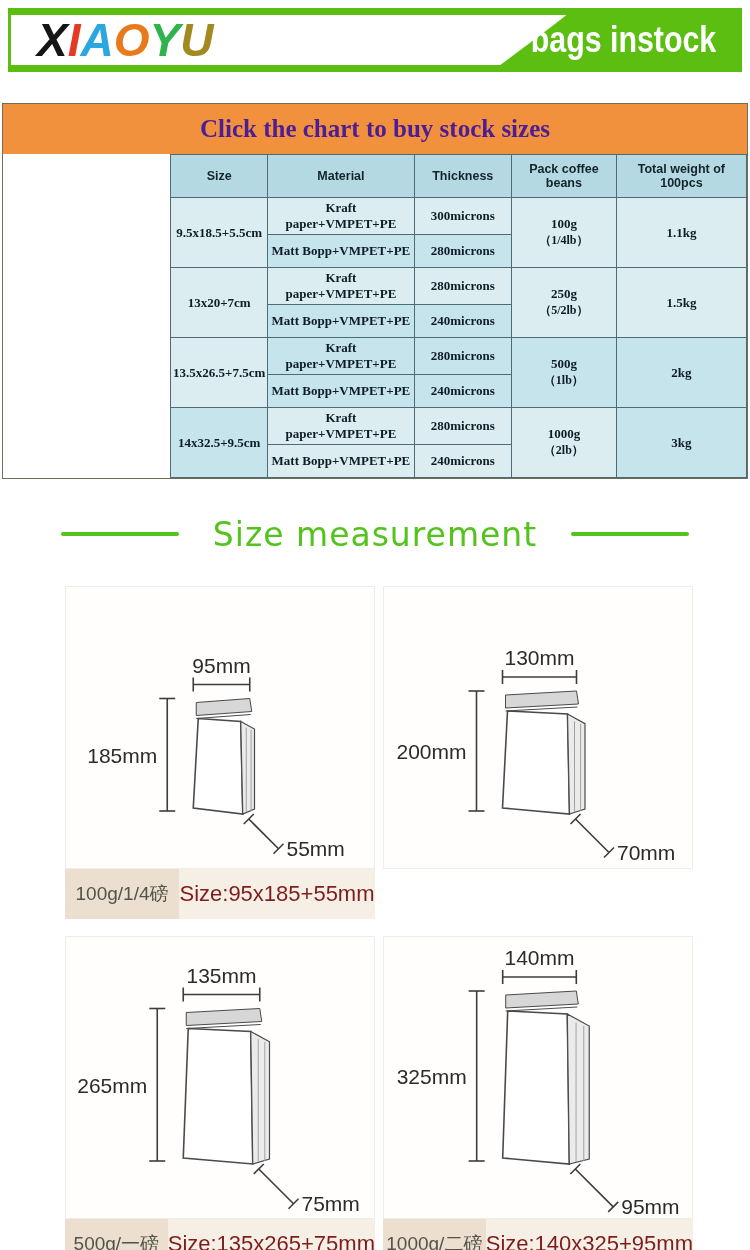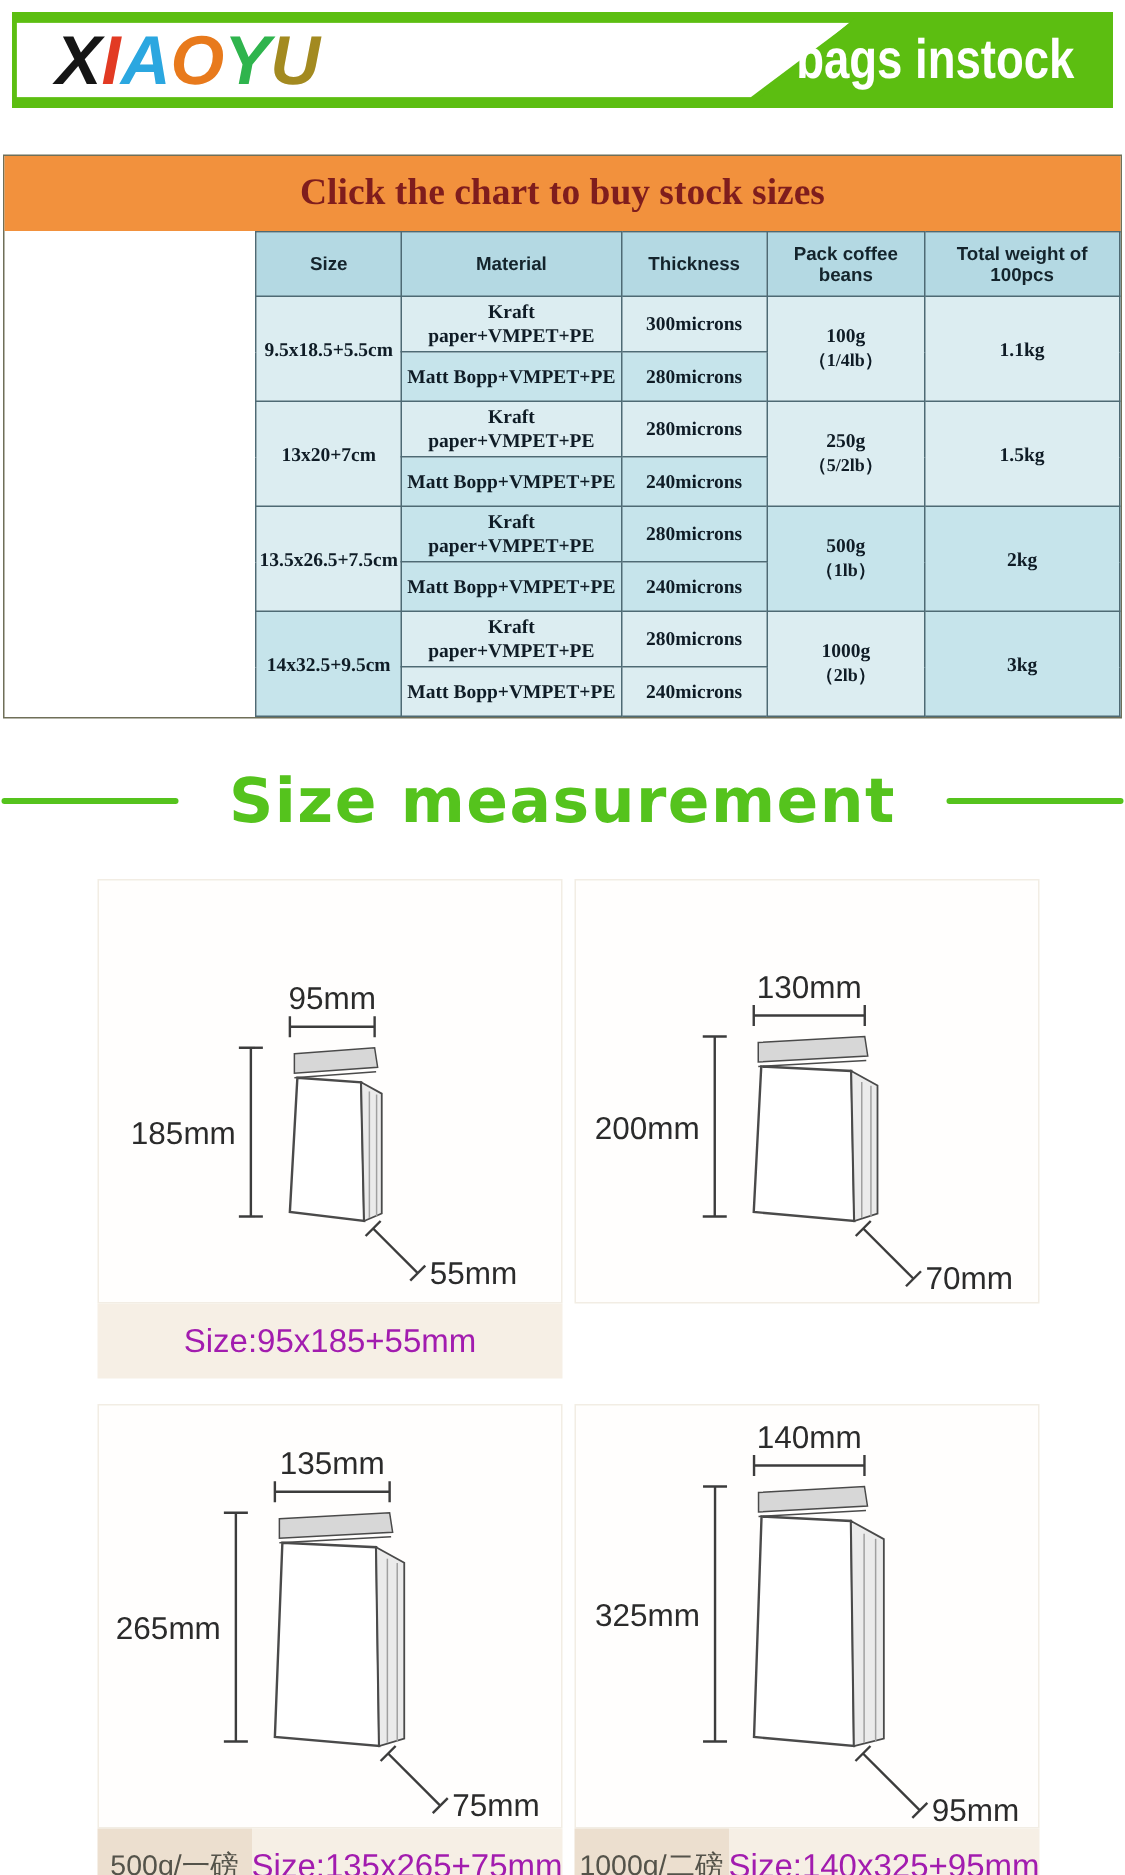--- a/index.html
+++ b/index.html
@@ -15,21 +15,21 @@
               display: flex; align-items: center; padding-left: 26px; }
   .logo-box span { font-size: 46px; font-weight: 900; font-style: italic; letter-spacing: -2px;
                    margin-right: 2px; line-height: 1; }
   .banner-title { position: absolute; right: 26px; top: 50%; transform: translateY(-50%) scaleX(.82);
                   transform-origin: right center; color: #fff; font-weight: bold; font-size: 37px;
                   letter-spacing: 0; white-space: nowrap; }
 
   
   .chart-box { margin: 31px 2px 0 2px; border: 1px solid #6f6f58; background: #fff; }
   .chart-banner { height: 50px; background: #f2913d; display: flex; align-items: center; justify-content: center;
-                  color: #7f1d1d; font-family: "Liberation Serif", serif; font-weight: bold; font-size: 25px; }
+                  color: #4c1d95; font-family: "Liberation Serif", serif; font-weight: bold; font-size: 25px; }
   .chart-body { display: flex; align-items: flex-end; }
 
   .product-photo { width: 167px; position: relative; background: #fff; overflow: hidden; }
   .bag { position: absolute; border-radius: 3px; }
   .bag-black { left: 18px; top: 86px; width: 33px; height: 116px; background: #202125; border-radius: 4px 4px 2px 2px; }
   .bag-teal  { left: 40px; top: 94px; width: 38px; height: 122px; background: #b3dce1; }
   .bag-gold  { left: 64px; top: 100px; width: 44px; height: 132px; background: linear-gradient(100deg,#ad7d17,#e6b94e 45%,#a87815); }
   .bag-white { left: 92px; top: 108px; width: 44px; height: 142px; background: #fbfbfb; border: 1px solid #e2e2e2; }
   .bag-kraft { left: 120px; top: 112px; width: 46px; height: 150px; background: linear-gradient(100deg,#bf9862,#d8b286 55%,#ad8754); }
   .bag-lying { left: -10px; top: 198px; width: 138px; height: 46px; border-radius: 4px;
@@ -43,33 +43,33 @@
   .stock-table td { border: 1px solid #4e6a74; font-family: "Liberation Serif", serif; font-weight: bold;
                     font-size: 13px; color: #0f1c26; text-align: center; height: 33px; padding: 2px; }
   .cell-l { background: #dcedf1; }
   .cell-m { background: #c6e4eb; }
   .lb { font-size: 12px; font-weight: bold; }
 
   
   .section-title-row { display: flex; align-items: center; justify-content: center; gap: 34px;
                        margin-top: 22px; height: 66px; }
   .title-line { width: 118px; height: 4px; background: #55c31d; border-radius: 2px; }
-  .section-title { color: #55c31d; font-size: 41px; font-weight: 700; letter-spacing: 1px;
+  .section-title { color: #55c31d; font-size: 33px; font-weight: 400; letter-spacing: 1px;
                    font-family: "DejaVu Sans", sans-serif; }
 
   
   .panels { margin: 19px 57px 0 65px; display: grid; grid-template-columns: 310px 310px;
             column-gap: 8px; row-gap: 17px; }
   .panel { width: 310px; border-radius: 23px; }
   .panel-diagram { height: 283px; background: #fffefd; border: 1px solid #f2ede4;
                    display: flex; align-items: center; justify-content: center; }
   .panel-caption { display: flex; height: 50px; }
   .caption-label { width: 114px; background: #ecdfcf; color: #54534a; font-size: 19px;
                    display: flex; align-items: center; justify-content: center; white-space: nowrap; }
-  .caption-size { flex: 1; background: #f6efe5; color: #a21caf; font-size: 22px;
+  .caption-size { flex: 1; background: #f6efe5; color: #7f1d1d; font-size: 22px;
                   display: flex; align-items: center; justify-content: center; white-space: nowrap; }
   .dim { font-size: 21px; fill: #2b2b2b; font-family: "Liberation Sans", sans-serif; }
 </style>
 </head>
 <body>
 
 <div class="top-header" style="background: rgb(92, 190, 17);">
   <div class="logo-wrap" style="background: rgb(92, 190, 17);">
     <div class="logo-box">
         <span style="color: rgb(21, 21, 21);">X</span>
@@ -191,20 +191,21 @@
           <polygon points="173.75,133.5 187.5,141.0625 187.5,221 175.75,226" fill="#ebebeb" stroke="#4a4a4a" stroke-width="1.2"></polygon>
           <line x1="179.25" y1="139.625" x2="179.25" y2="224" stroke="#a0a0a0" stroke-width="1"></line>
           <line x1="184.0625" y1="141.6875" x2="184.0625" y2="223" stroke="#a0a0a0" stroke-width="1"></line>
           <line x1="181.75" y1="231" x2="211.5" y2="260.75" stroke="#3c3c3c" stroke-width="1.6"></line>
           <line x1="176.75" y1="236" x2="186.75" y2="226" stroke="#3c3c3c" stroke-width="1.6"></line>
           <line x1="206.5" y1="265.75" x2="216.5" y2="255.75" stroke="#3c3c3c" stroke-width="1.6"></line>
           <text x="219.5" y="267.75" class="dim">55mm</text>
         </svg>
       </div>
     <div class="panel-caption">
+      <div class="caption-label">100g/1/4磅</div>
       <div class="caption-size">Size:95x185+55mm</div>
     </div>
   </div>
   <div class="panel">
     <div class="panel-diagram">
         <svg width="306" height="279" viewBox="0 0 306 279">
           <line x1="117.5" y1="89" x2="191.5" y2="89" stroke="#3c3c3c" stroke-width="1.6"></line>
           <line x1="117.5" y1="82" x2="117.5" y2="96" stroke="#3c3c3c" stroke-width="1.6"></line>
           <line x1="191.5" y1="82" x2="191.5" y2="96" stroke="#3c3c3c" stroke-width="1.6"></line>
           <text x="154.5" y="77" text-anchor="middle" class="dim">130mm</text>

